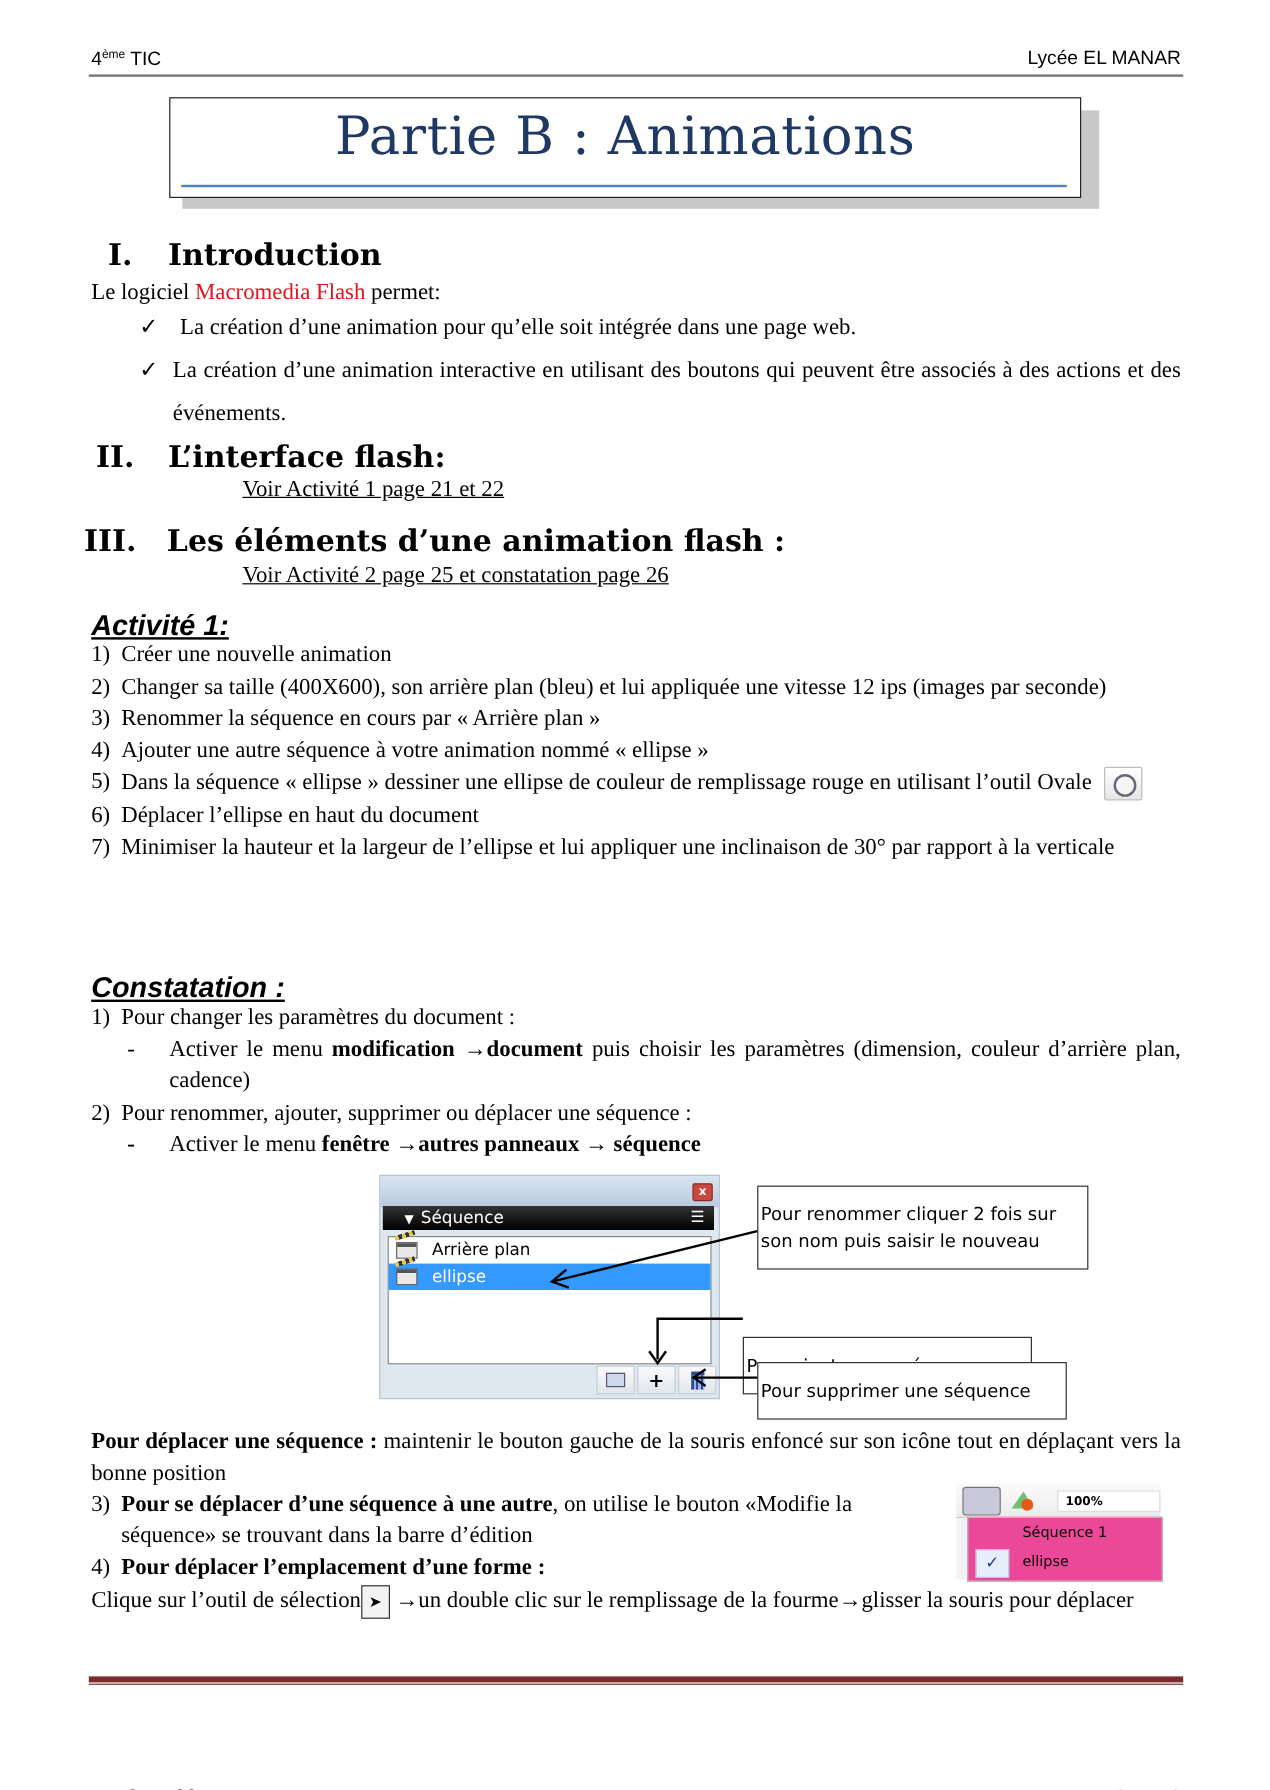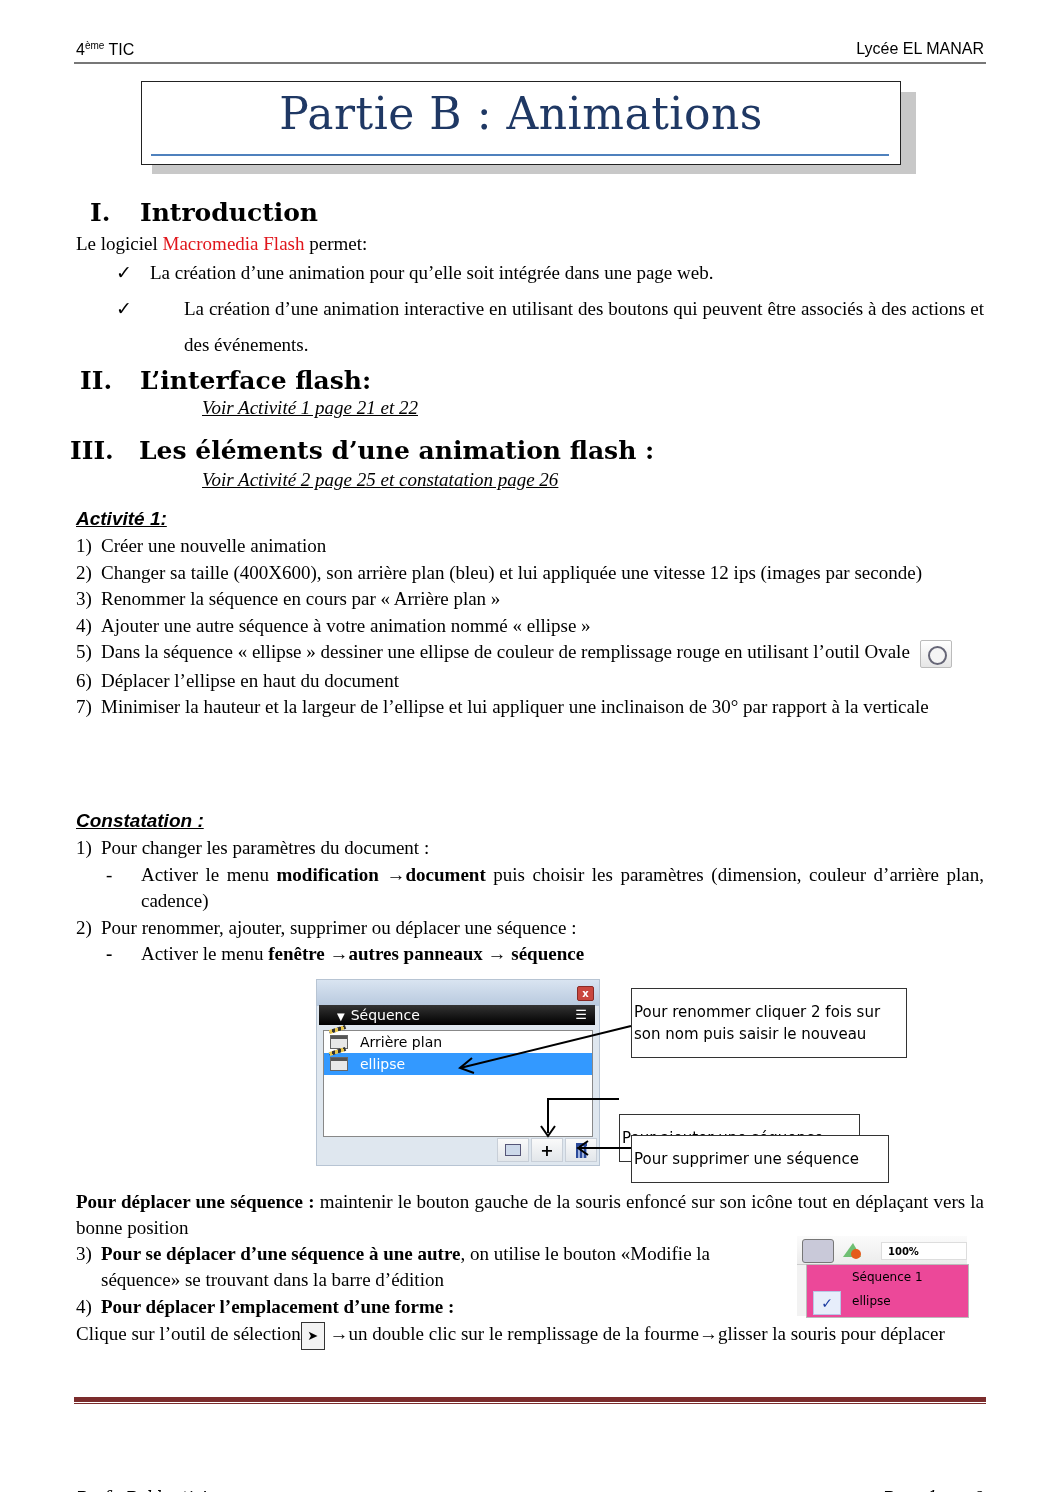--- a/index.html
+++ b/index.html
@@ -11,22 +11,22 @@
   .hdr-right { right:74px; }
   .hdr-rule { left:74px; top:62px; width:912px; height:2px; background:#777; }
   .title-shadow { left:152px; top:92px; width:764px; height:82px; background:#c8c8c8; }
   .title-box { left:141px; top:81px; width:758px; height:82px; background:#fff; border:1.5px solid #222; }
   .title-text { left:141px; top:88px; width:760px; text-align:center; font-family:"DejaVu Serif", serif; font-size:44px; color:#1f3864; letter-spacing:0.5px; }
   .title-rule { left:151px; top:154px; width:738px; height:2px; background:#4f81bd; }
   .h1 { font-family:"DejaVu Serif", serif; font-weight:bold; font-size:25px; }
   .h1 .num { display:inline-block; }
   .p { font-size:19px; line-height:26px; }
   .red { color:#e0151b; }
-  .link { text-decoration:underline; font-size:19px;font-style:italic; }
-  .act { font-family:"Liberation Sans", sans-serif; font-weight:bold; font-style:italic; text-decoration:underline; font-size:19px; }
+  .link { text-decoration:underline; font-size:19px; }
+  .act { font-family:"Liberation Sans", sans-serif; font-weight:bold; font-style:italic; text-decoration:underline; font-size:24px; }
   .list { left:76px; width:908px; }
   .li { display:flex; font-size:19px; line-height:26.5px; }
   .li .n { width:25px; flex:none; }
   .li .t { flex:1; text-align:justify; }
   .check { display:inline-block; width:28px; }
   .oval-btn { display:inline-block; width:30px; height:26px; border:1px solid #bbb; border-radius:2px; background:linear-gradient(#fff,#e6e6e6); vertical-align:middle; position:relative; margin-left:10px; }
   .oval-btn::after { content:""; position:absolute; left:7px; top:5px; width:15px; height:15px; border:2px solid #667; border-radius:50%; background:#f5f5f5; }
   
   .panel { left:316px; top:979px; width:282px; height:185px; background:#dfe7ef; border:1px solid #b7c4d3; }
   .panel-top { position:absolute; left:0; top:0; width:100%; height:26px; background:linear-gradient(#d9e4f1,#b8c9de); }
@@ -73,21 +73,21 @@
   <span class="num" style="width:50px;">I.</span><span>Introduction</span>
 </div>
 <div class="abs p" style="left:76px; top:231px;">
   <span>Le logiciel </span><span class="red">Macromedia Flash</span><span> permet:</span>
 </div>
 <div class="abs p" style="left:116px; top:260px; width:868px;">
   <span class="check">✓</span><span style="margin-left:6px">La création d’une animation pour qu’elle soit intégrée dans une page web.</span>
 </div>
 <div class="abs p" style="left:116px; top:291px; width:868px; line-height:36px; display:flex;">
   <span class="check" style="flex:none">✓</span>
-    <span style="text-align:justify; text-align-last:left;margin-left:40px;">La création d’une animation interactive en utilisant des boutons qui peuvent être associés à des actions et des événements.</span>
+    <span style="text-align:justify; text-align-last:left;">La création d’une animation interactive en utilisant des boutons qui peuvent être associés à des actions et des événements.</span>
 </div>
 
 <div class="abs h1" style="left:80px; top:366px;">
   <span class="num" style="width:60px;">II.</span><span>L’interface flash:</span>
 </div>
 <div class="abs link" style="left:202px; top:397px;">Voir Activité  1 page 21 et 22</div>
 
 <div class="abs h1" style="left:70px; top:436px;">
   <span class="num" style="width:69px;">III.</span><span>Les éléments d’une animation flash :</span>
 </div>

